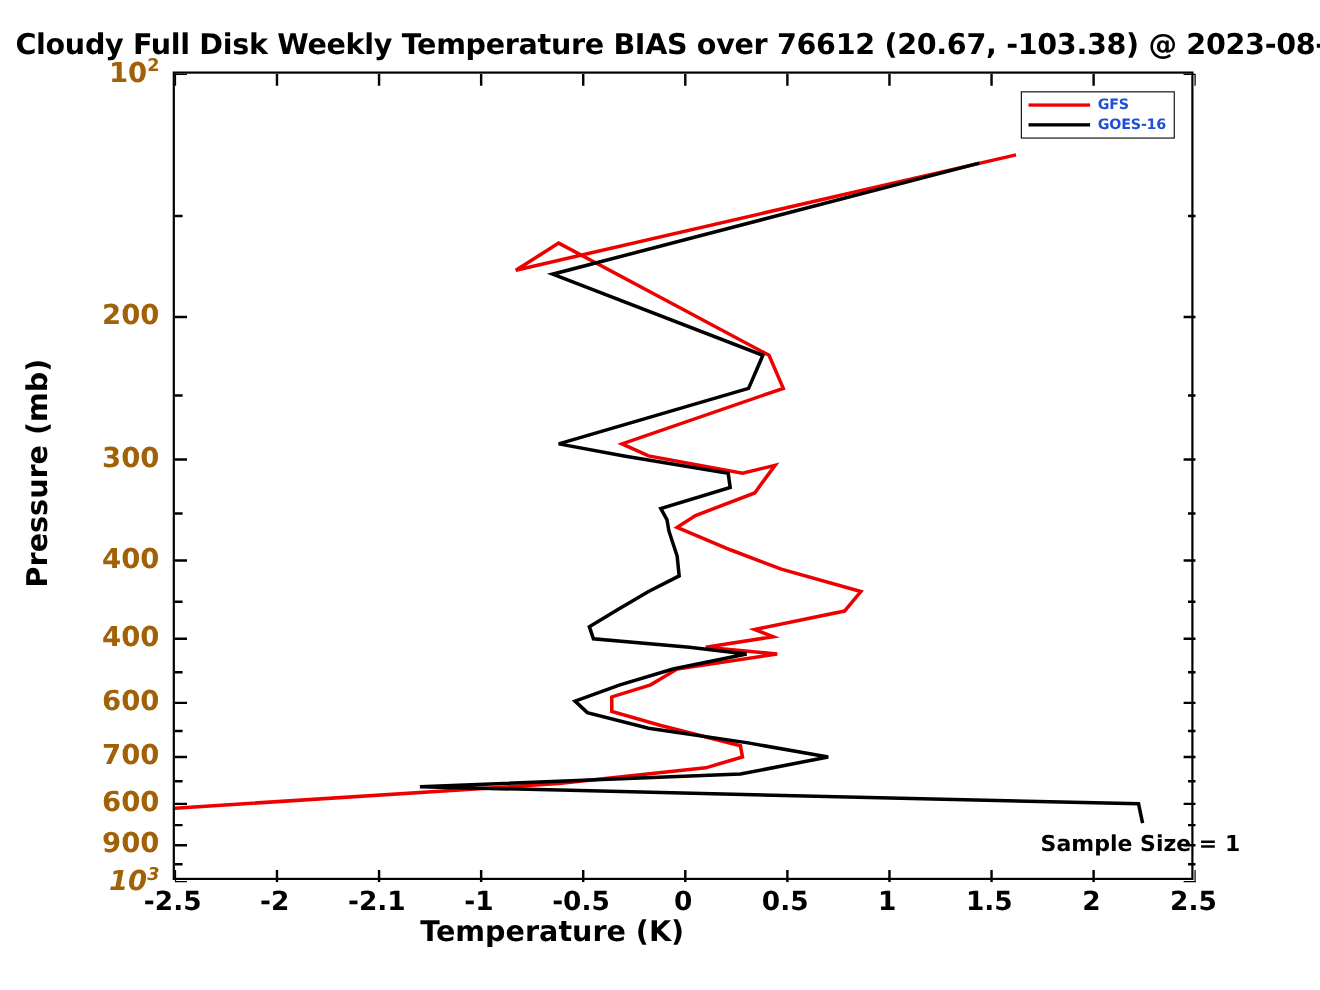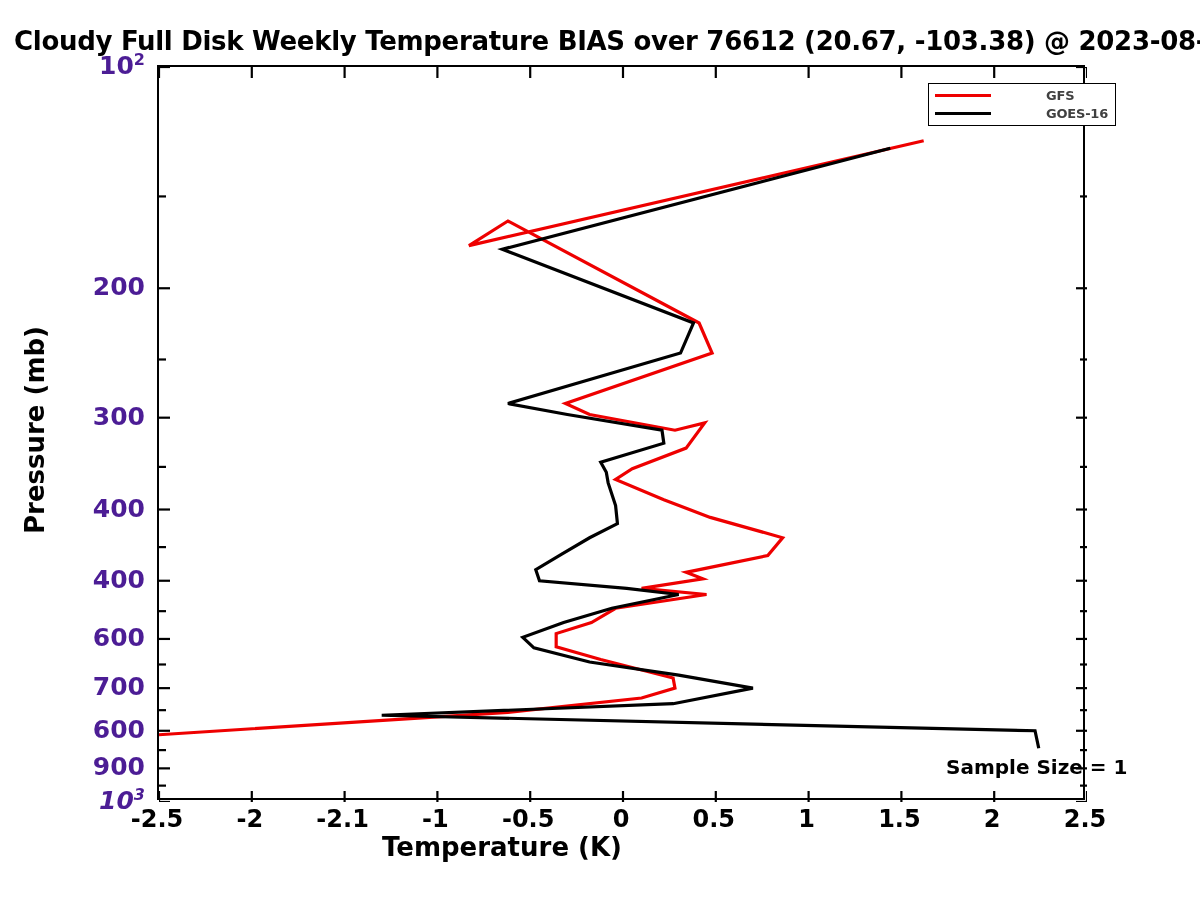--- a/index.html
+++ b/index.html
@@ -79,21 +79,21 @@
     color: #000000;
     transform: translateX(-50%);
     white-space: nowrap;
   }
   .ytick-label {
     position: absolute;
     right: 1055px;
     font-family: "DejaVu Sans", sans-serif;
     font-size: 25px;
     font-weight: bold;
-    color: #4c1d95;
+    color: #a16207;
     transform: translateY(-50%);
     white-space: nowrap;
     text-align: right;
   }
   .ytick-label sup {
     font-size: 16px;
     font-weight: bold;
     vertical-align: super;
   }
   #legend-box {
@@ -116,24 +116,23 @@
     display: block;
     width: 56px;
     height: 0;
     border-top-width: 3.4px;
     border-top-style: solid;
   }
   .legend-text {
     font-family: "DejaVu Sans", sans-serif;
     font-size: 13px;
     font-weight: bold;
-    color: #404040;
+    color: #1d4ed8;
     white-space: nowrap;
     letter-spacing: -0.2px;
-    margin-left: 48px;
   }
   #sample-size {
     position: absolute;
     left: 946px;
     top: 755px;
     font-family: "DejaVu Sans", sans-serif;
     font-size: 20px;
     font-weight: bold;
     color: #000000;
     white-space: nowrap;

